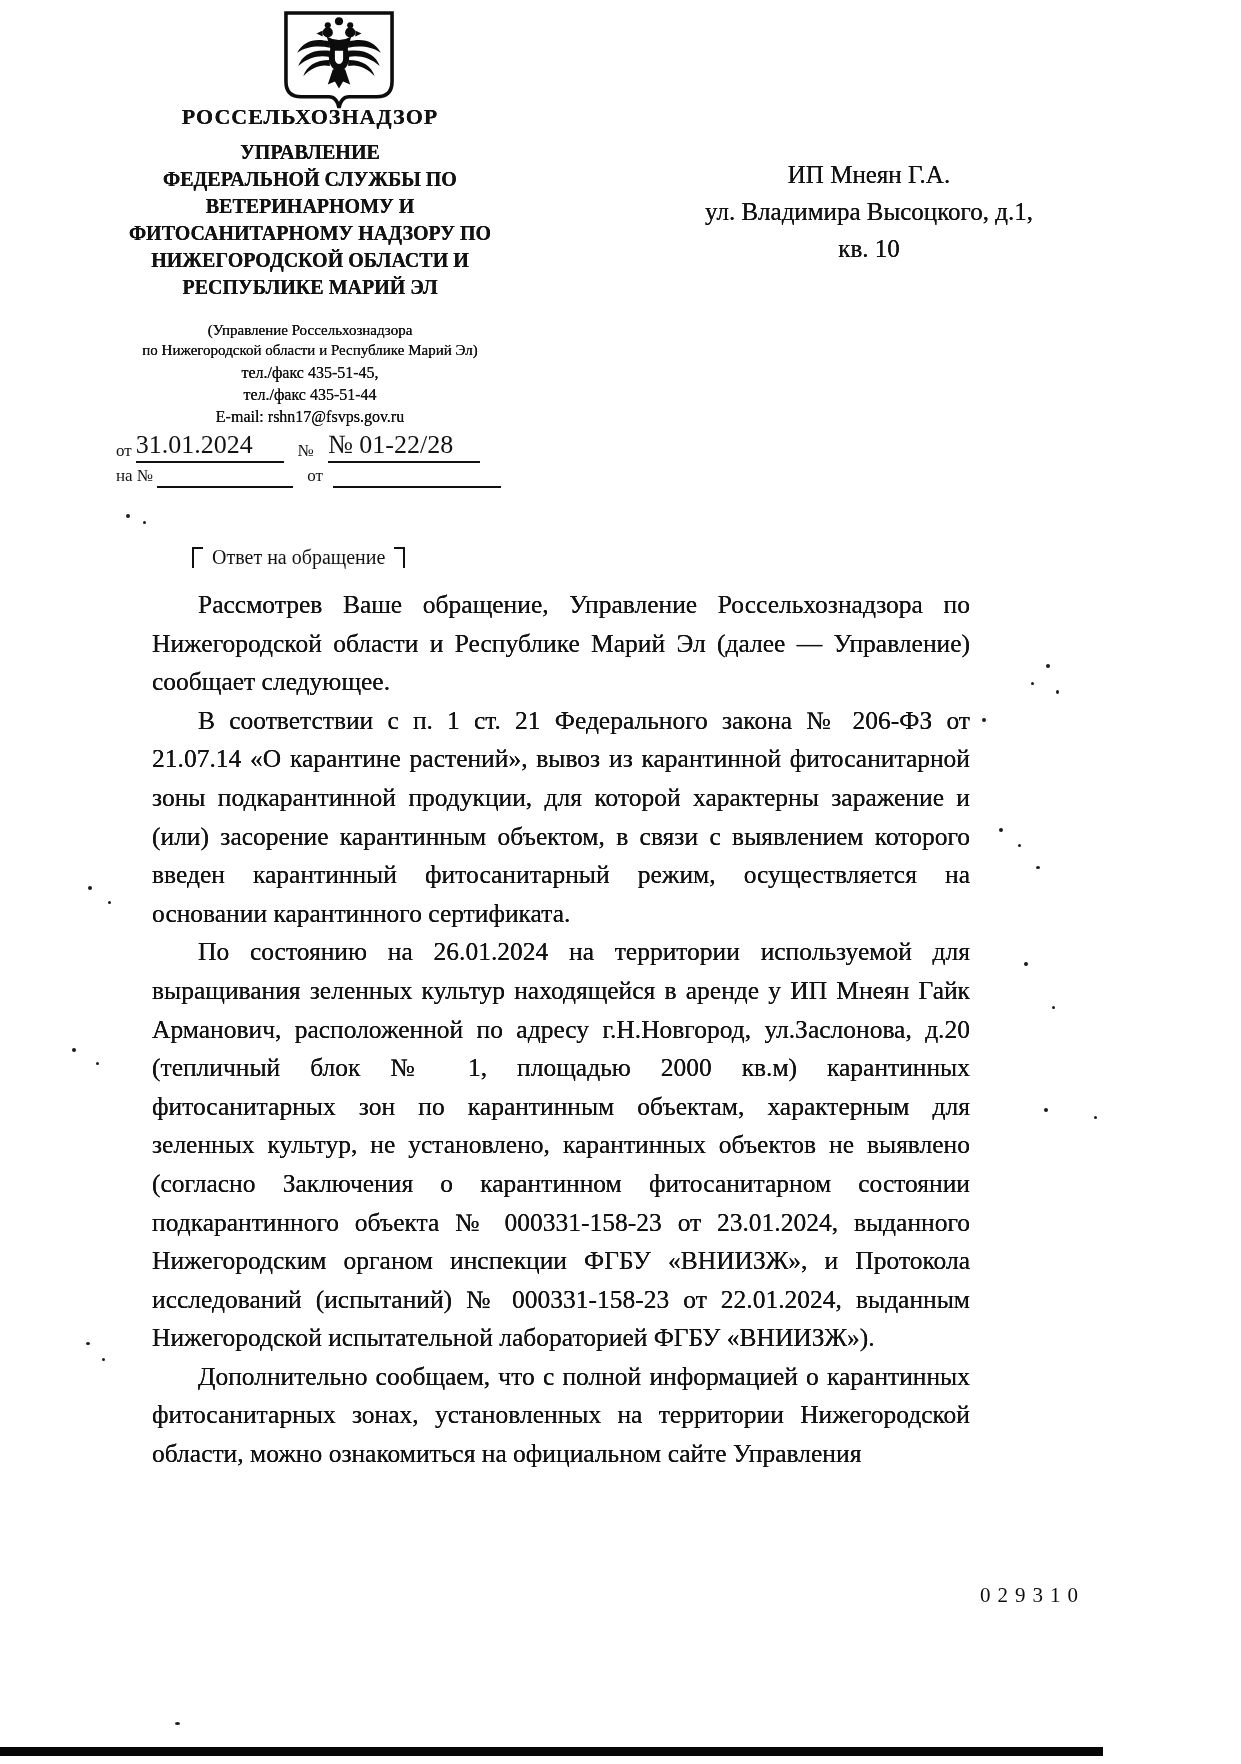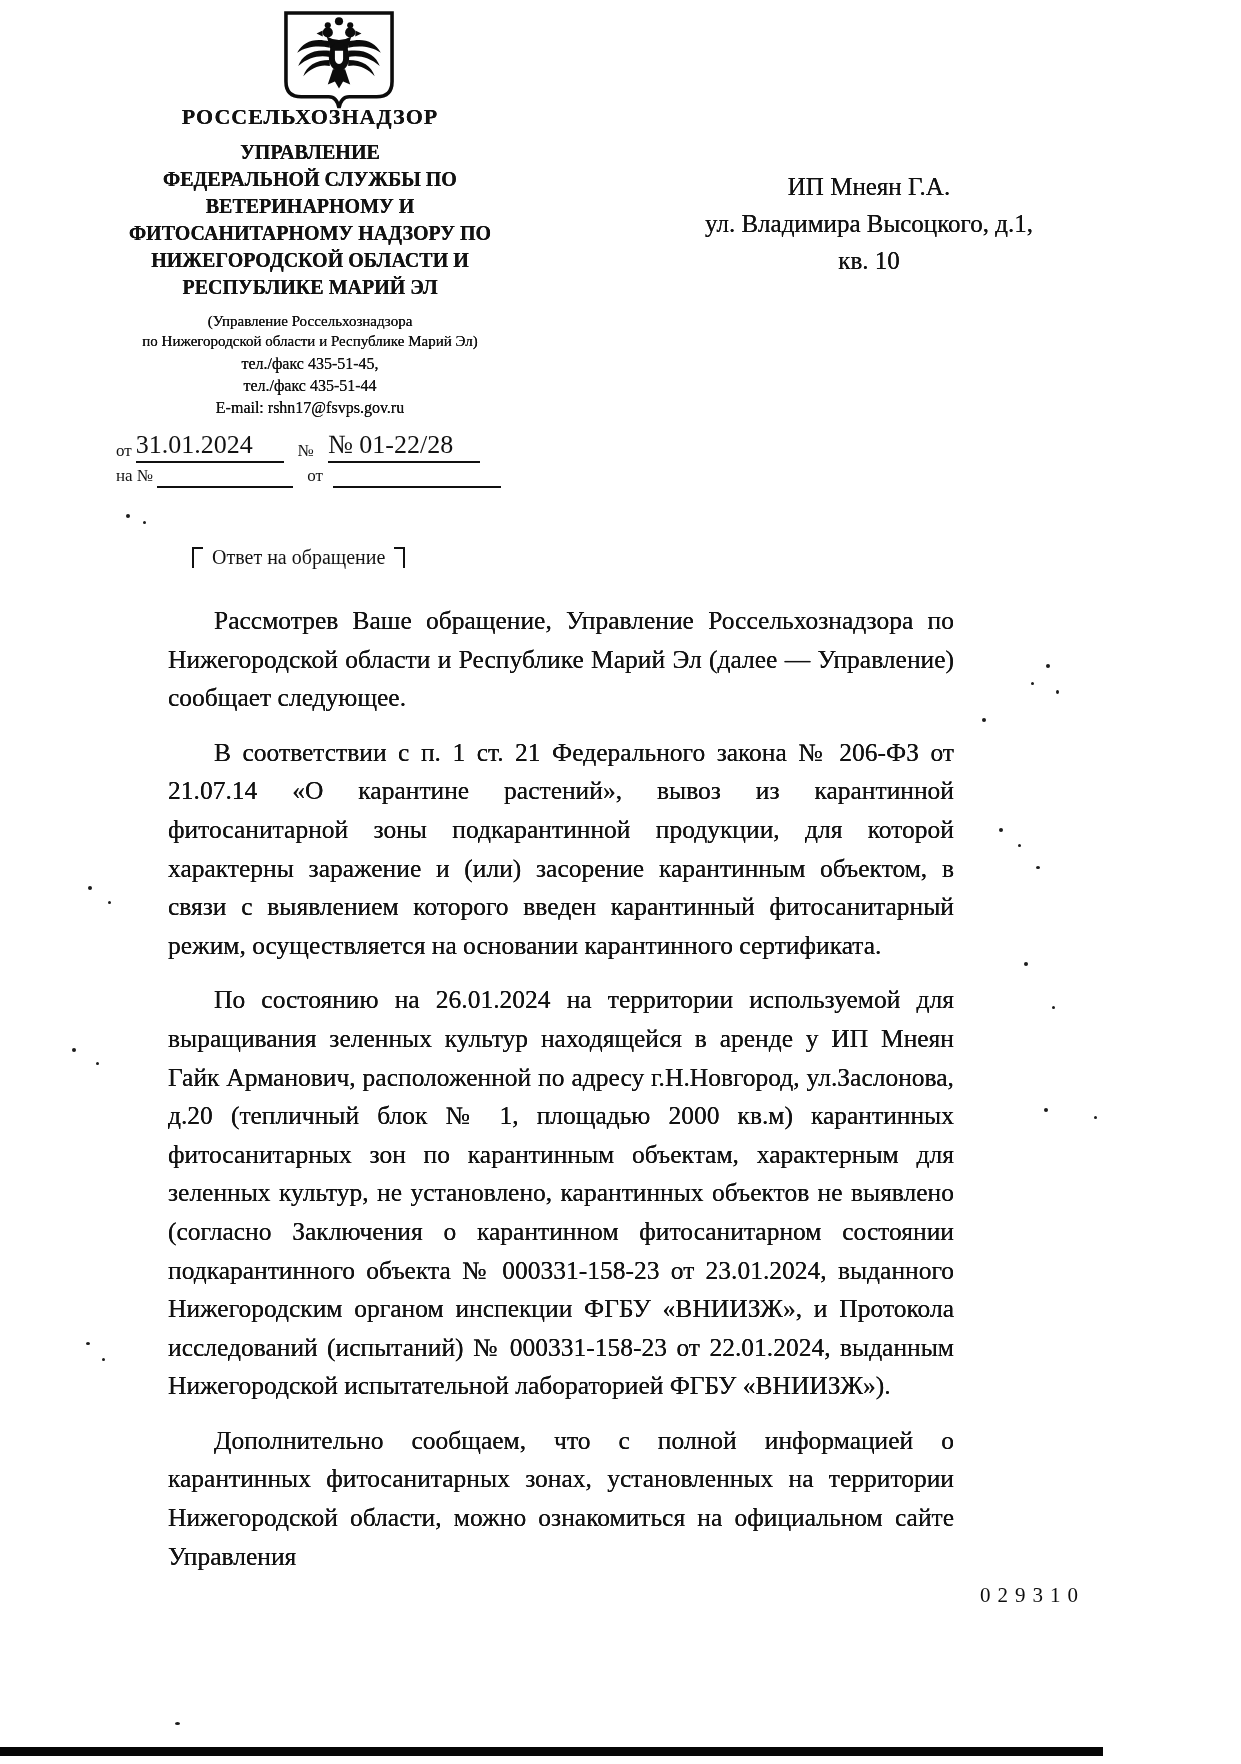--- a/index.html
+++ b/index.html
@@ -17,21 +17,21 @@
   .emblem svg { width: 100%; height: 100%; }
 
   
   .letterhead {
     position: absolute; left: 88px; top: 104px; width: 444px;
     text-align: center; text-shadow: 0 0 0.5px #000;
   }
   .lh-agency { font-size: 22px; font-weight: bold; letter-spacing: 1px; margin-bottom: 9px; }
   .lh-line   { font-size: 20px; font-weight: bold; line-height: 27px; }
   .lh-alt    { font-size: 15px; line-height: 20px; }
-  .lh-alt-block { margin-top: 10px; }
+  .lh-alt-block { margin-top: 19px; }
   .lh-small  { font-size: 16px; line-height: 22px; }
   .lh-addr-block { margin-top: 2px; }
 
   
   .ref-block { position: absolute; left: 116px; top: 430px; width: 440px; }
   .ref-row { display: flex; align-items: flex-end; }
   .ref-row + .ref-row { margin-top: 3px; }
   .ref-label { font-size: 17px; padding: 0 4px 2px 0; white-space: nowrap; }
   .ref-value {
     display: inline-block; 
@@ -39,38 +39,38 @@
     font-size: 26px; padding-bottom: 1px;
   }
   .ref-date   { width: 148px; }
   .ref-number { width: 152px; margin-left: 10px; }
   .ref-blank-1 { width: 136px; }
   .ref-blank-2 { width: 168px; margin-left: 6px; }
   .ref-gap { width: 14px; }
 
   
   .recipient {
-    position: absolute; left: 616px; top: 168px; width: 506px;
+    position: absolute; left: 616px; top: 156px; width: 506px;
     text-align: center; font-size: 25px; line-height: 37px;
     text-shadow: 0 0 0.5px #000;
   }
 
   
   .subject { position: absolute; left: 192px; top: 546px; font-size: 20px; }
   .corner { display: inline-block; width: 9px; height: 19px; vertical-align: -4px; }
   .corner-left  { border-left: 2.5px solid #111; border-top: 2.5px solid #111; margin-right: 9px; }
   .corner-right { border-right: 2.5px solid #111; border-top: 2.5px solid #111; margin-left: 9px; }
 
   
   .body-text {
     position: absolute; left: 152px; top: 586px; width: 818px;
     font-size: 25.5px; line-height: 38.6px; text-align: justify;
     text-shadow: 0 0 0.5px #000;
   }
-  .body-text p { margin: 16px; text-indent: 46px; }
+  .body-text p { margin: 0; text-indent: 46px; }
 
   
   .doc-code {
     position: absolute; left: 980px; top: 1583px;
     font-family: Liberation Serif, serif;
     font-size: 21px; letter-spacing: 7px; color: #0d0d0d;
   }
   .scan-bottom-bar {
     position: absolute; left: 0; top: 1747px; width: 1198px; height: 9px;
     background: #060606;

